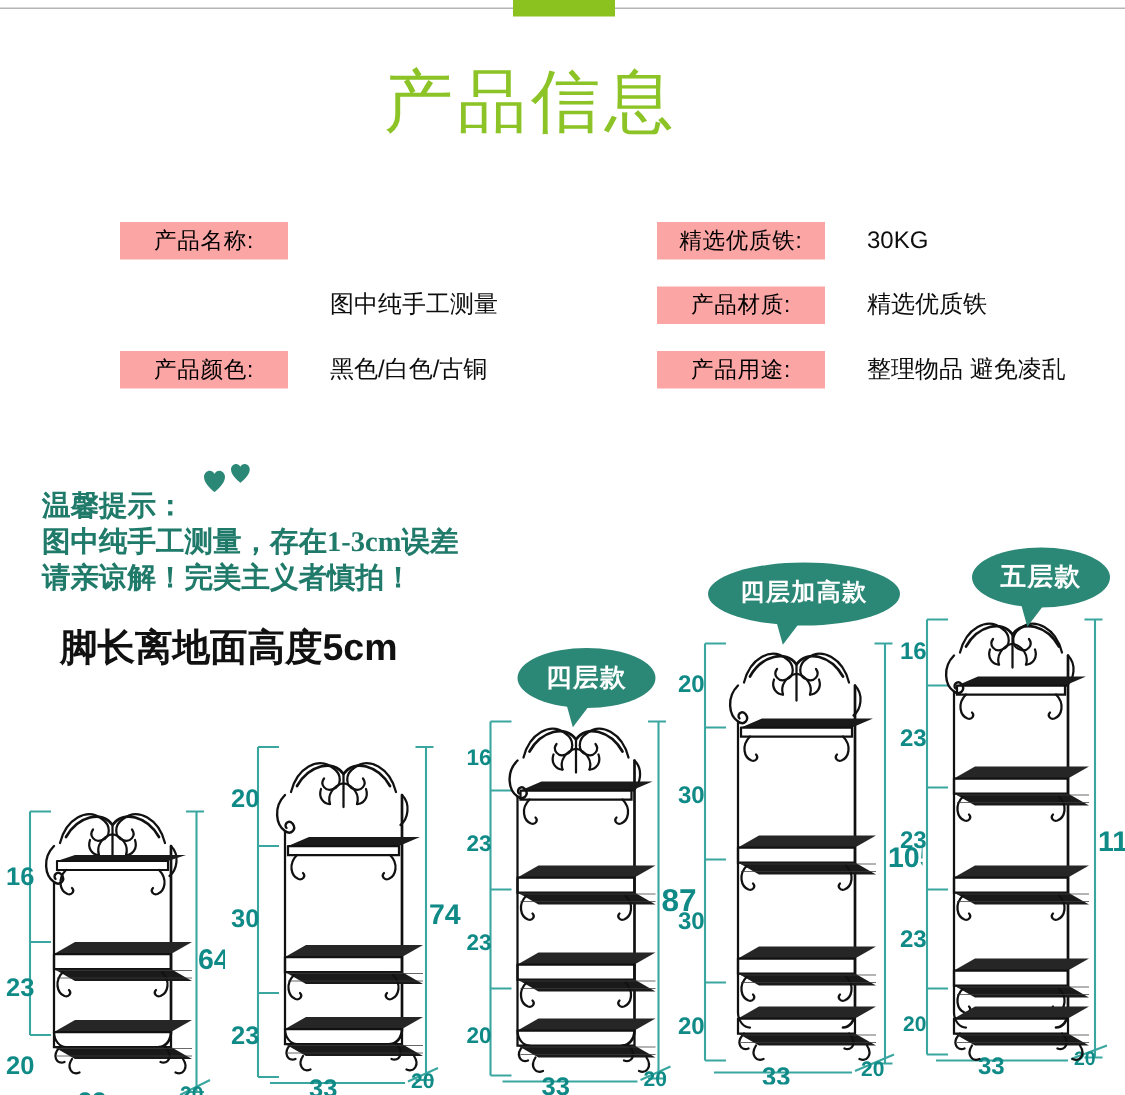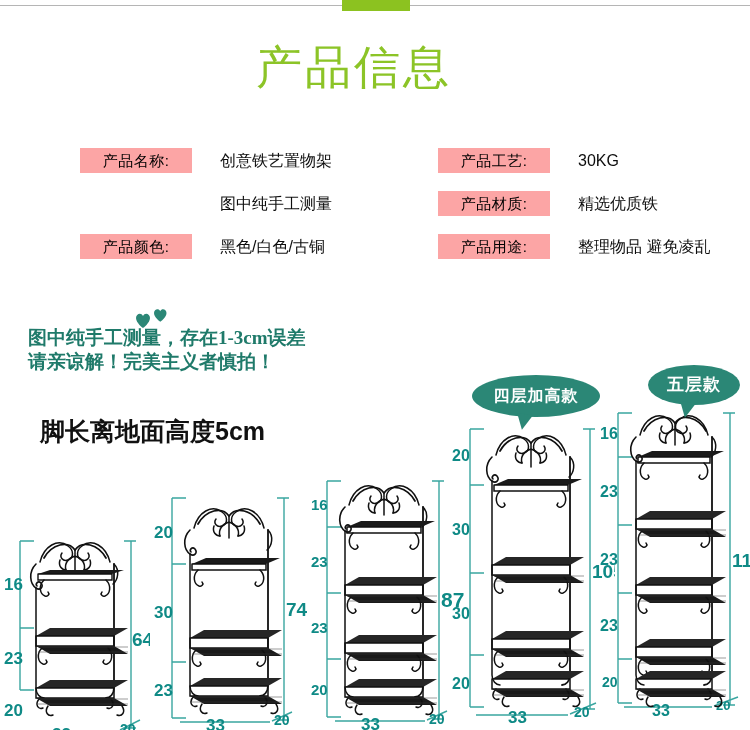--- a/index.html
+++ b/index.html
@@ -95,53 +95,53 @@
 
   <div class="topline"></div>
   <div class="toptab"></div>
 
   <div class="title">产品信息</div>
 
   <div class="spec">
     <div class="spec-col left">
       <div class="spec-row">
         <div class="spec-key">产品名称:</div>
-        <div class="spec-val">创意铁艺置物架</div>
       </div>
       <div class="spec-row">
         <div class="spec-val">图中纯手工测量</div>
       </div>
       <div class="spec-row">
         <div class="spec-key">产品颜色:</div>
         <div class="spec-val">黑色/白色/古铜</div>
       </div>
     </div>
     <div class="spec-col right">
       <div class="spec-row">
-        <div class="spec-key">产品工艺:</div>
+        <div class="spec-key">精选优质铁:</div>
         <div class="spec-val">30KG</div>
       </div>
       <div class="spec-row">
         <div class="spec-key">产品材质:</div>
         <div class="spec-val">精选优质铁</div>
       </div>
       <div class="spec-row">
         <div class="spec-key">产品用途:</div>
         <div class="spec-val">整理物品 避免凌乱</div>
       </div>
     </div>
   </div>
 
   <div class="tips">
     <div class="hearts">
       <svg width="60" height="26" viewBox="0 0 60 26">
         <path d="M8 10c0-4 5-6 7-2 2-4 7-2 7 2 0 5-7 10-7 10S8 15 8 10z" fill="#2b8776"></path>
         <path d="M26 5c0-3.5 4.5-5.2 6.2-1.8C34 -0.2 38.5 1.5 38.5 5c0 4.4-6.2 8.8-6.2 8.8S26 9.4 26 5z" fill="#2b8776"></path>
       </svg>
     </div>
+    <div class="tips-line">温馨提示：</div>
     <div class="tips-line">图中纯手工测量，存在1-3cm误差</div>
     <div class="tips-line">请亲谅解！完美主义者慎拍！</div>
   </div>
   <div class="foot-note">脚长离地面高度5cm</div>
 
   <div class="shelves">
 
     <div class="shelf-unit" style="left:0px;top:480px;width:150px;height:250px;">
       <svg width="150" height="210" viewBox="0 0 150 210" style="position:absolute;left:0;top:48px;">
         <g stroke="#3aa6a0" stroke-width="1.4" fill="none">
@@ -241,20 +241,24 @@
           <path d="M52 214 C48 220 52 225 57 223 M126 214 C130 220 126 225 121 223"></path>
         </g>
         <g stroke="#3a3a3a" stroke-width="0.6" opacity="0.85">
           <path d="M42 164 L132 164 M42 159 L132 159"></path>
           <path d="M42 212 L132 212 M42 207 L132 207"></path>
         </g>
       </svg>
     </div>
 
     <div class="shelf-unit" style="left:305px;top:420px;width:160px;height:310px;">
+      <div class="bubble" style="left:40px;top:12px;width:92px;height:40px;line-height:40px;font-size:17px;">
+        <span>四层款</span>
+        <span class="tail"></span>
+      </div>
       <svg width="160" height="255" viewBox="0 0 160 255" style="position:absolute;left:0;top:55px;">
         <g stroke="#3aa6a0" stroke-width="1.4" fill="none">
           <path d="M22 6 h14 M22 6 V52 M22 52 h14 M22 52 V118 M22 118 h14 M22 118 V184 M22 184 h14 M22 184 V242 M22 242 h14"></path>
           <path d="M134 6 V244 M127 6 h12 M127 244 h12"></path>
           <path d="M30 246 L120 246 M122 245 L142 236"></path>
         </g>
         <g fill="#0f8a86" font-family="Liberation Sans, sans-serif" font-weight="bold">
           <text x="6" y="35" font-size="15">16</text>
           <text x="6" y="92" font-size="15">23</text>
           <text x="6" y="158" font-size="15">23</text>

